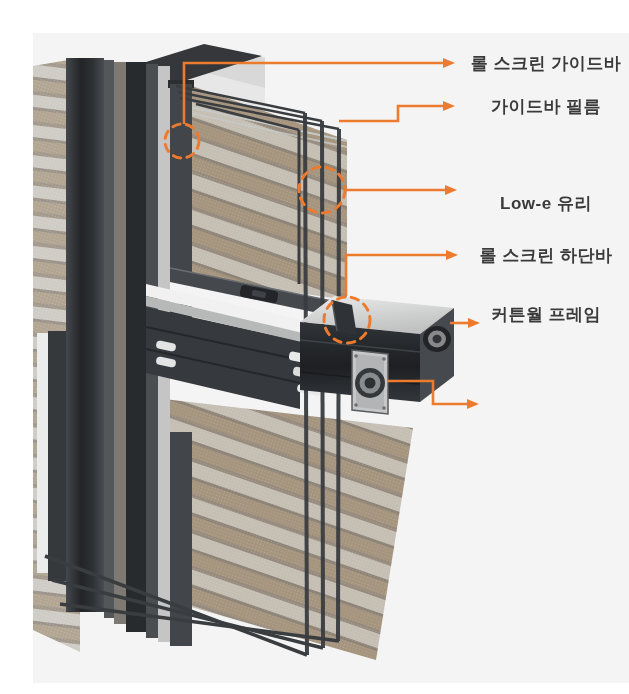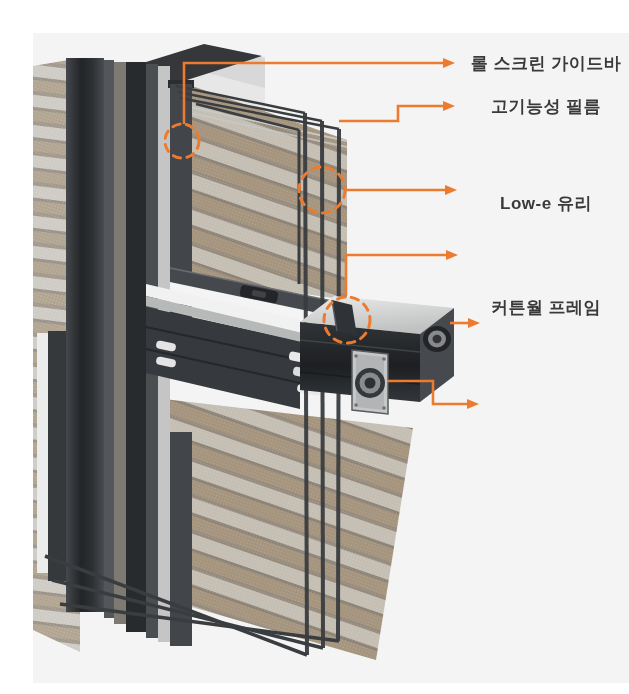--- a/index.html
+++ b/index.html
@@ -176,18 +176,19 @@
     <polyline points="339,121 398,121 398,106 444,106" marker-end="url(#arr)"></polyline>
     <polyline points="346,190 446,190" marker-end="url(#arr)"></polyline>
     <polyline points="346,296 346,255 447,255" marker-end="url(#arr)"></polyline>
     <polyline points="450,323 469,323" marker-end="url(#arr)"></polyline>
     <polyline points="387,381 433,381 433,404 468,404" marker-end="url(#arr)"></polyline>
   </g>
 </svg>
 
 <div class="labels">
   <div class="callout-label" style="top:63px">롤 스크린 가이드바</div>
-  <div class="callout-label" style="top:106px">고기능성 필름</div>
+  <div class="callout-label" style="top:106px">가이드바 필름</div>
   <div class="callout-label" style="top:203px">Low-e 유리</div>
-  <div class="callout-label" style="top:307px">커튼월 프레임</div>
+  <div class="callout-label" style="top:255px">롤 스크린 하단바</div>
+  <div class="callout-label" style="top:314px">커튼월 프레임</div>
 </div>
 
 </div>
 
 </body></html>

